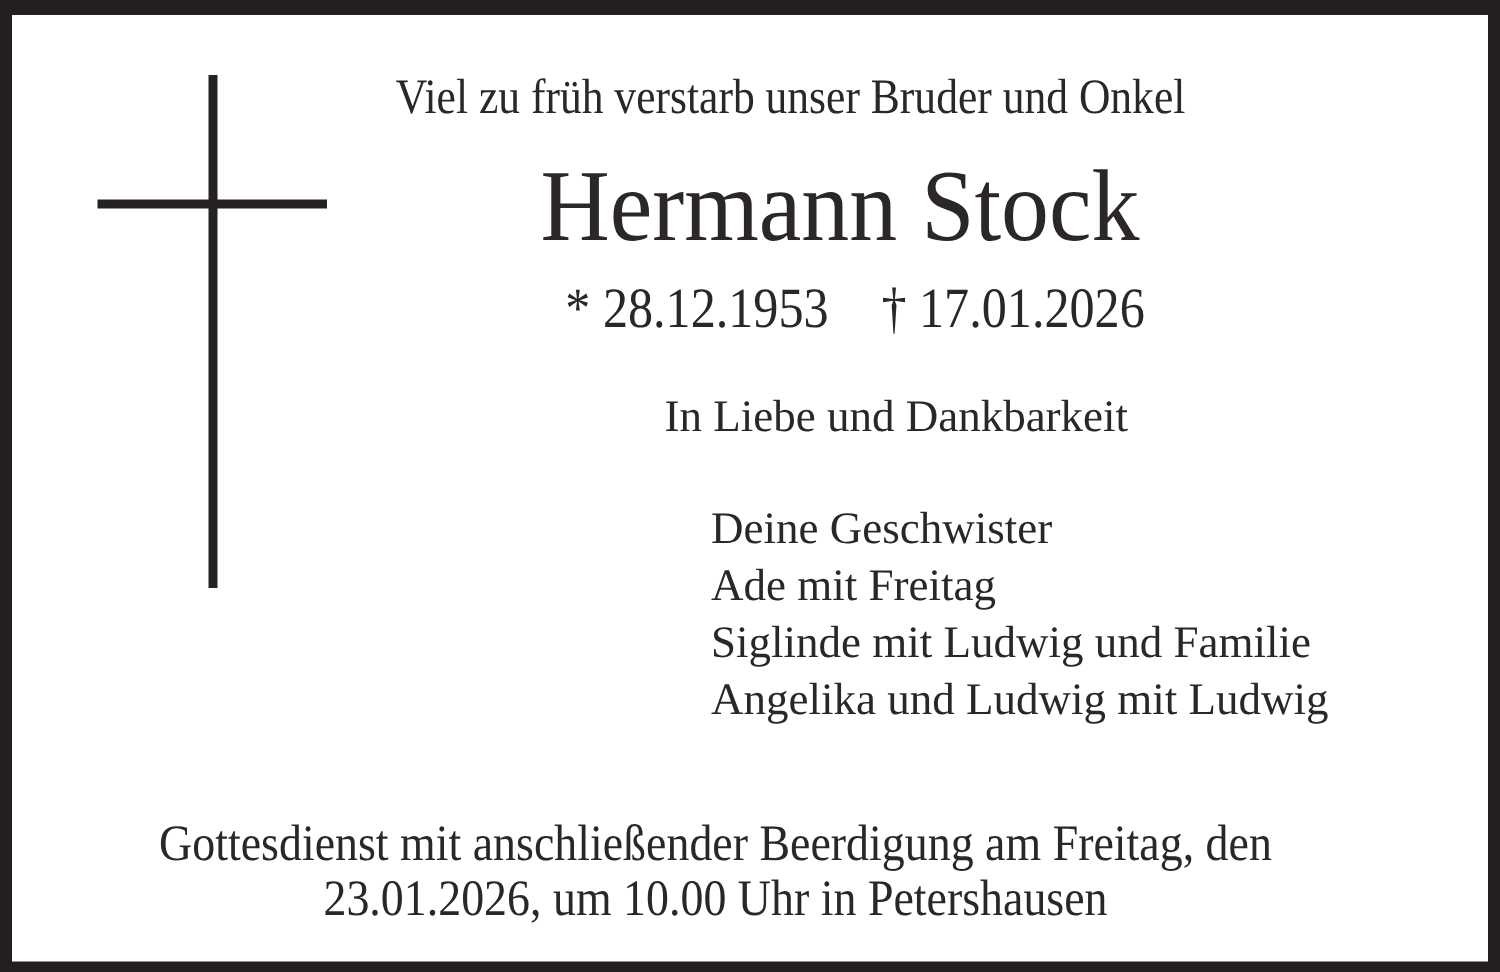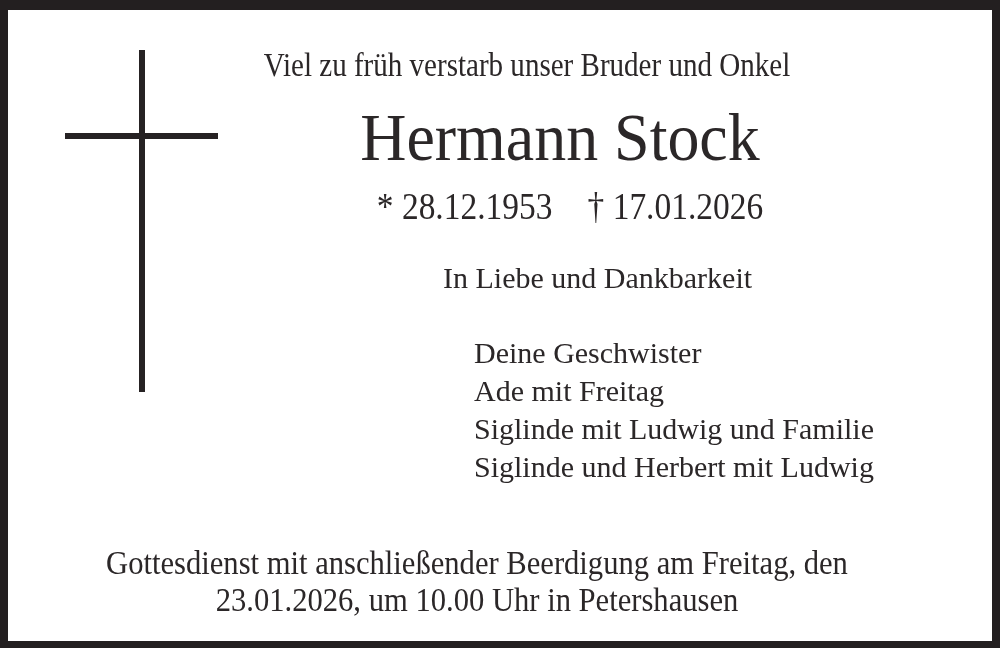--- a/index.html
+++ b/index.html
@@ -122,21 +122,21 @@
     <div class="line centered dates-line">
       <span class="birth">* 28.12.1953</span><span class="death">† 17.01.2026</span>
     </div>
 
     <div class="line closing-line">In Liebe und Dankbarkeit</div>
 
     <div class="mourners">
       <div>Deine Geschwister</div>
       <div>Ade mit Freitag</div>
       <div>Siglinde mit Ludwig und Familie</div>
-      <div>Siglinde und Herbert mit Ludwig</div>
+      <div>Angelika und Ludwig mit Ludwig</div>
     </div>
 
     <div class="service-block">
       <div>Gottesdienst mit anschließender Beerdigung am Freitag, den</div>
       <div>23.01.2026, um 10.00 Uhr in Petershausen</div>
     </div>
 
   </div>
 </div>
 

